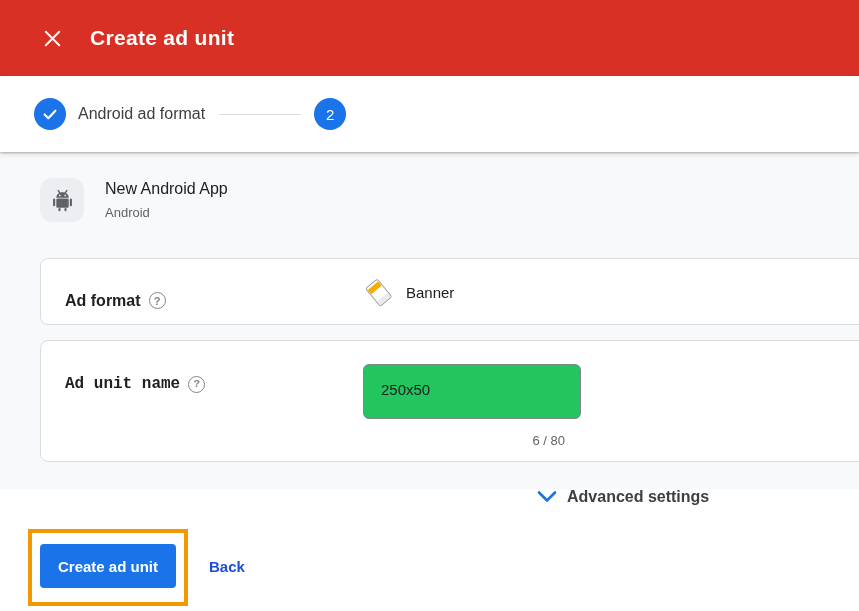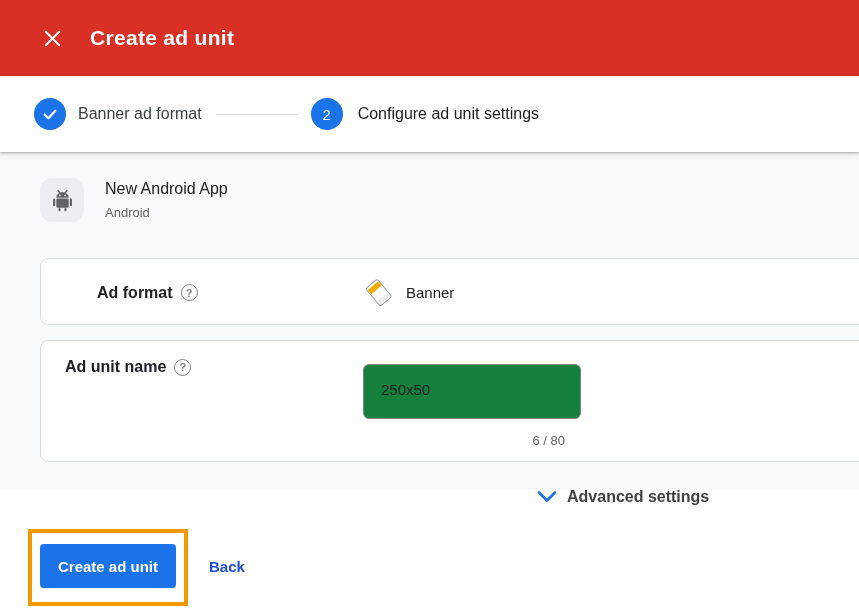--- a/index.html
+++ b/index.html
@@ -96,22 +96,22 @@
     border-radius: 8px;
   }
   .card-format { top: 106px; height: 67px; }
   .card-name   { top: 188px; height: 122px; }
 
   .card-label-row {
     position: absolute;
     left: 24px;
     display: flex; align-items: center;
   }
-  .card-format .card-label-row { top: 0; height: 67px; margin-left: 32px; }
-  .card-name   .card-label-row { top: 16px; height: 20px; }
+  .card-format .card-label-row { top: 8px; height: 67px; }
+  .card-name   .card-label-row { top: 33px; height: 20px; font-family: Liberation Mono, monospace; }
   .card-label { font-size: 16px; font-weight: 700; color: #202124; }
   .help-icon {
     width: 17px; height: 17px;
     margin-left: 8px;
     border: 1.6px solid #80868b;
     border-radius: 50%;
     color: #80868b;
     font-size: 11px;
     font-weight: 700;
     display: inline-flex; align-items: center; justify-content: center;
@@ -123,21 +123,21 @@
     left: 322px; top: 0; height: 67px;
     display: flex; align-items: center;
   }
   .format-value-label { margin-left: 11px; font-size: 15px; color: #202124; }
 
   .name-value { position: absolute; left: 322px; top: 23px; width: 218px; }
   .name-input {
     width: 218px; height: 55px;
     border: 1px solid #80868b;
     border-radius: 6px;
-    background: #15803d;
+    background: #22c55e;
     padding: 0 16px 4px 17px;
     font-family: "Liberation Sans", sans-serif;
     font-size: 15px;
     color: #202124;
     outline: none;
   }
   .char-counter {
     margin-top: 14px;
     width: 218px;
     padding-right: 16px;
@@ -199,28 +199,27 @@
   <div class="header-title">Create ad unit</div>
 </div>
 
 <div class="stepper">
   <div class="step">
     <div class="step-circle">
       <svg width="20" height="20" viewBox="0 0 24 24">
         <path d="M5.5 12.5 L10 17 L18.5 8" stroke="#ffffff" stroke-width="2.6" fill="none" stroke-linecap="round" stroke-linejoin="round"></path>
       </svg>
     </div>
-    <div class="step-label">Banner ad format</div>
+    <div class="step-label">Android ad format</div>
   </div>
 
   <div class="step-connector"></div>
 
   <div class="step">
     <div class="step-circle">2</div>
-    <div class="step-label" style="margin-left:15px;color:#202124;">Configure ad unit settings</div>
   </div>
 </div>
 
 <div class="content">
 
   <div class="app-row">
     <div class="app-icon-tile">
       <svg width="27" height="27" viewBox="0 0 24 24">
         <g fill="#5f6368">
           <path d="M6.5 9.5 C6.5 6.4 9 4.7 12 4.7 C15 4.7 17.5 6.4 17.5 9.5 Z"></path>

